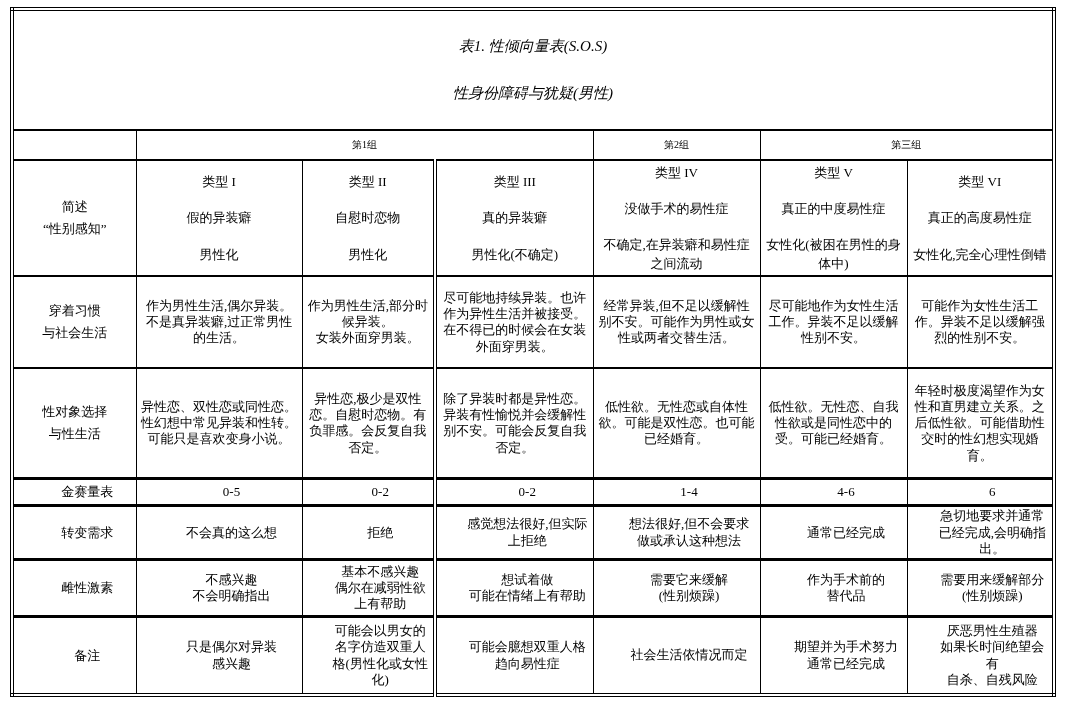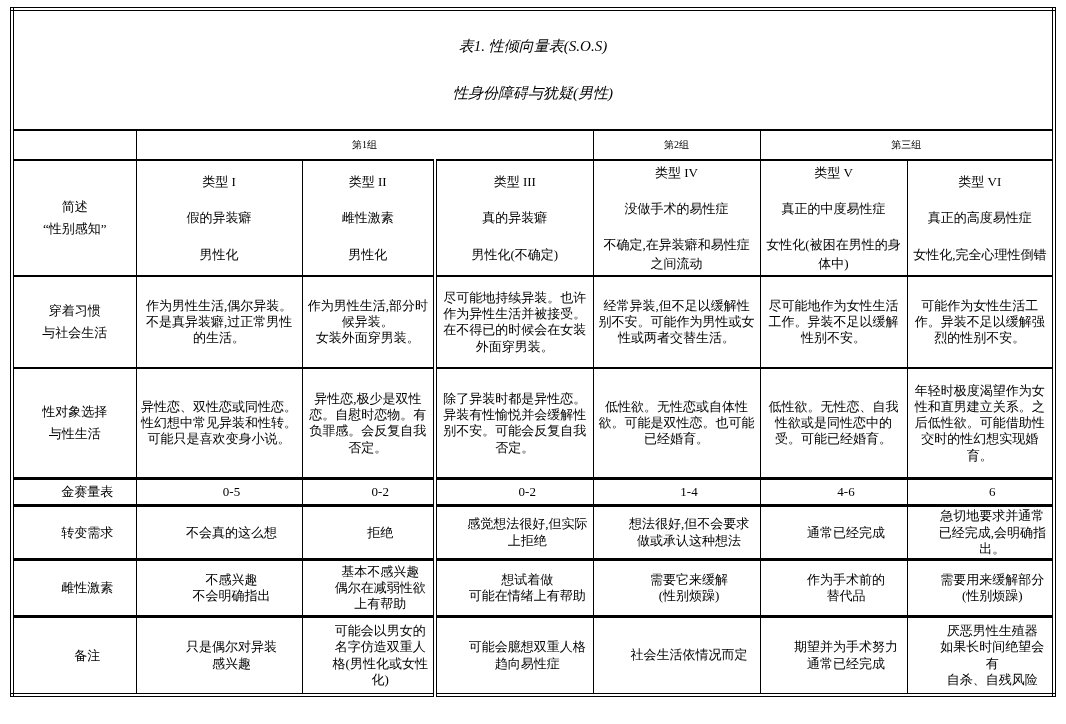--- a/index.html
+++ b/index.html
@@ -68,21 +68,21 @@
     <tr class="r-types">
       <td class="rowlabel">简述
 “性别感知”</td>
       <td class="types">类型 I
 
 假的异装癖
 
 男性化</td>
       <td class="types">类型 II
 
-雌性激素
+自慰时恋物
 
 男性化</td>
       <td class="types v-dbl">类型 III
 
 真的异装癖
 
 男性化(不确定)</td>
       <td class="types">类型 IV
 
 没做手术的易性症

